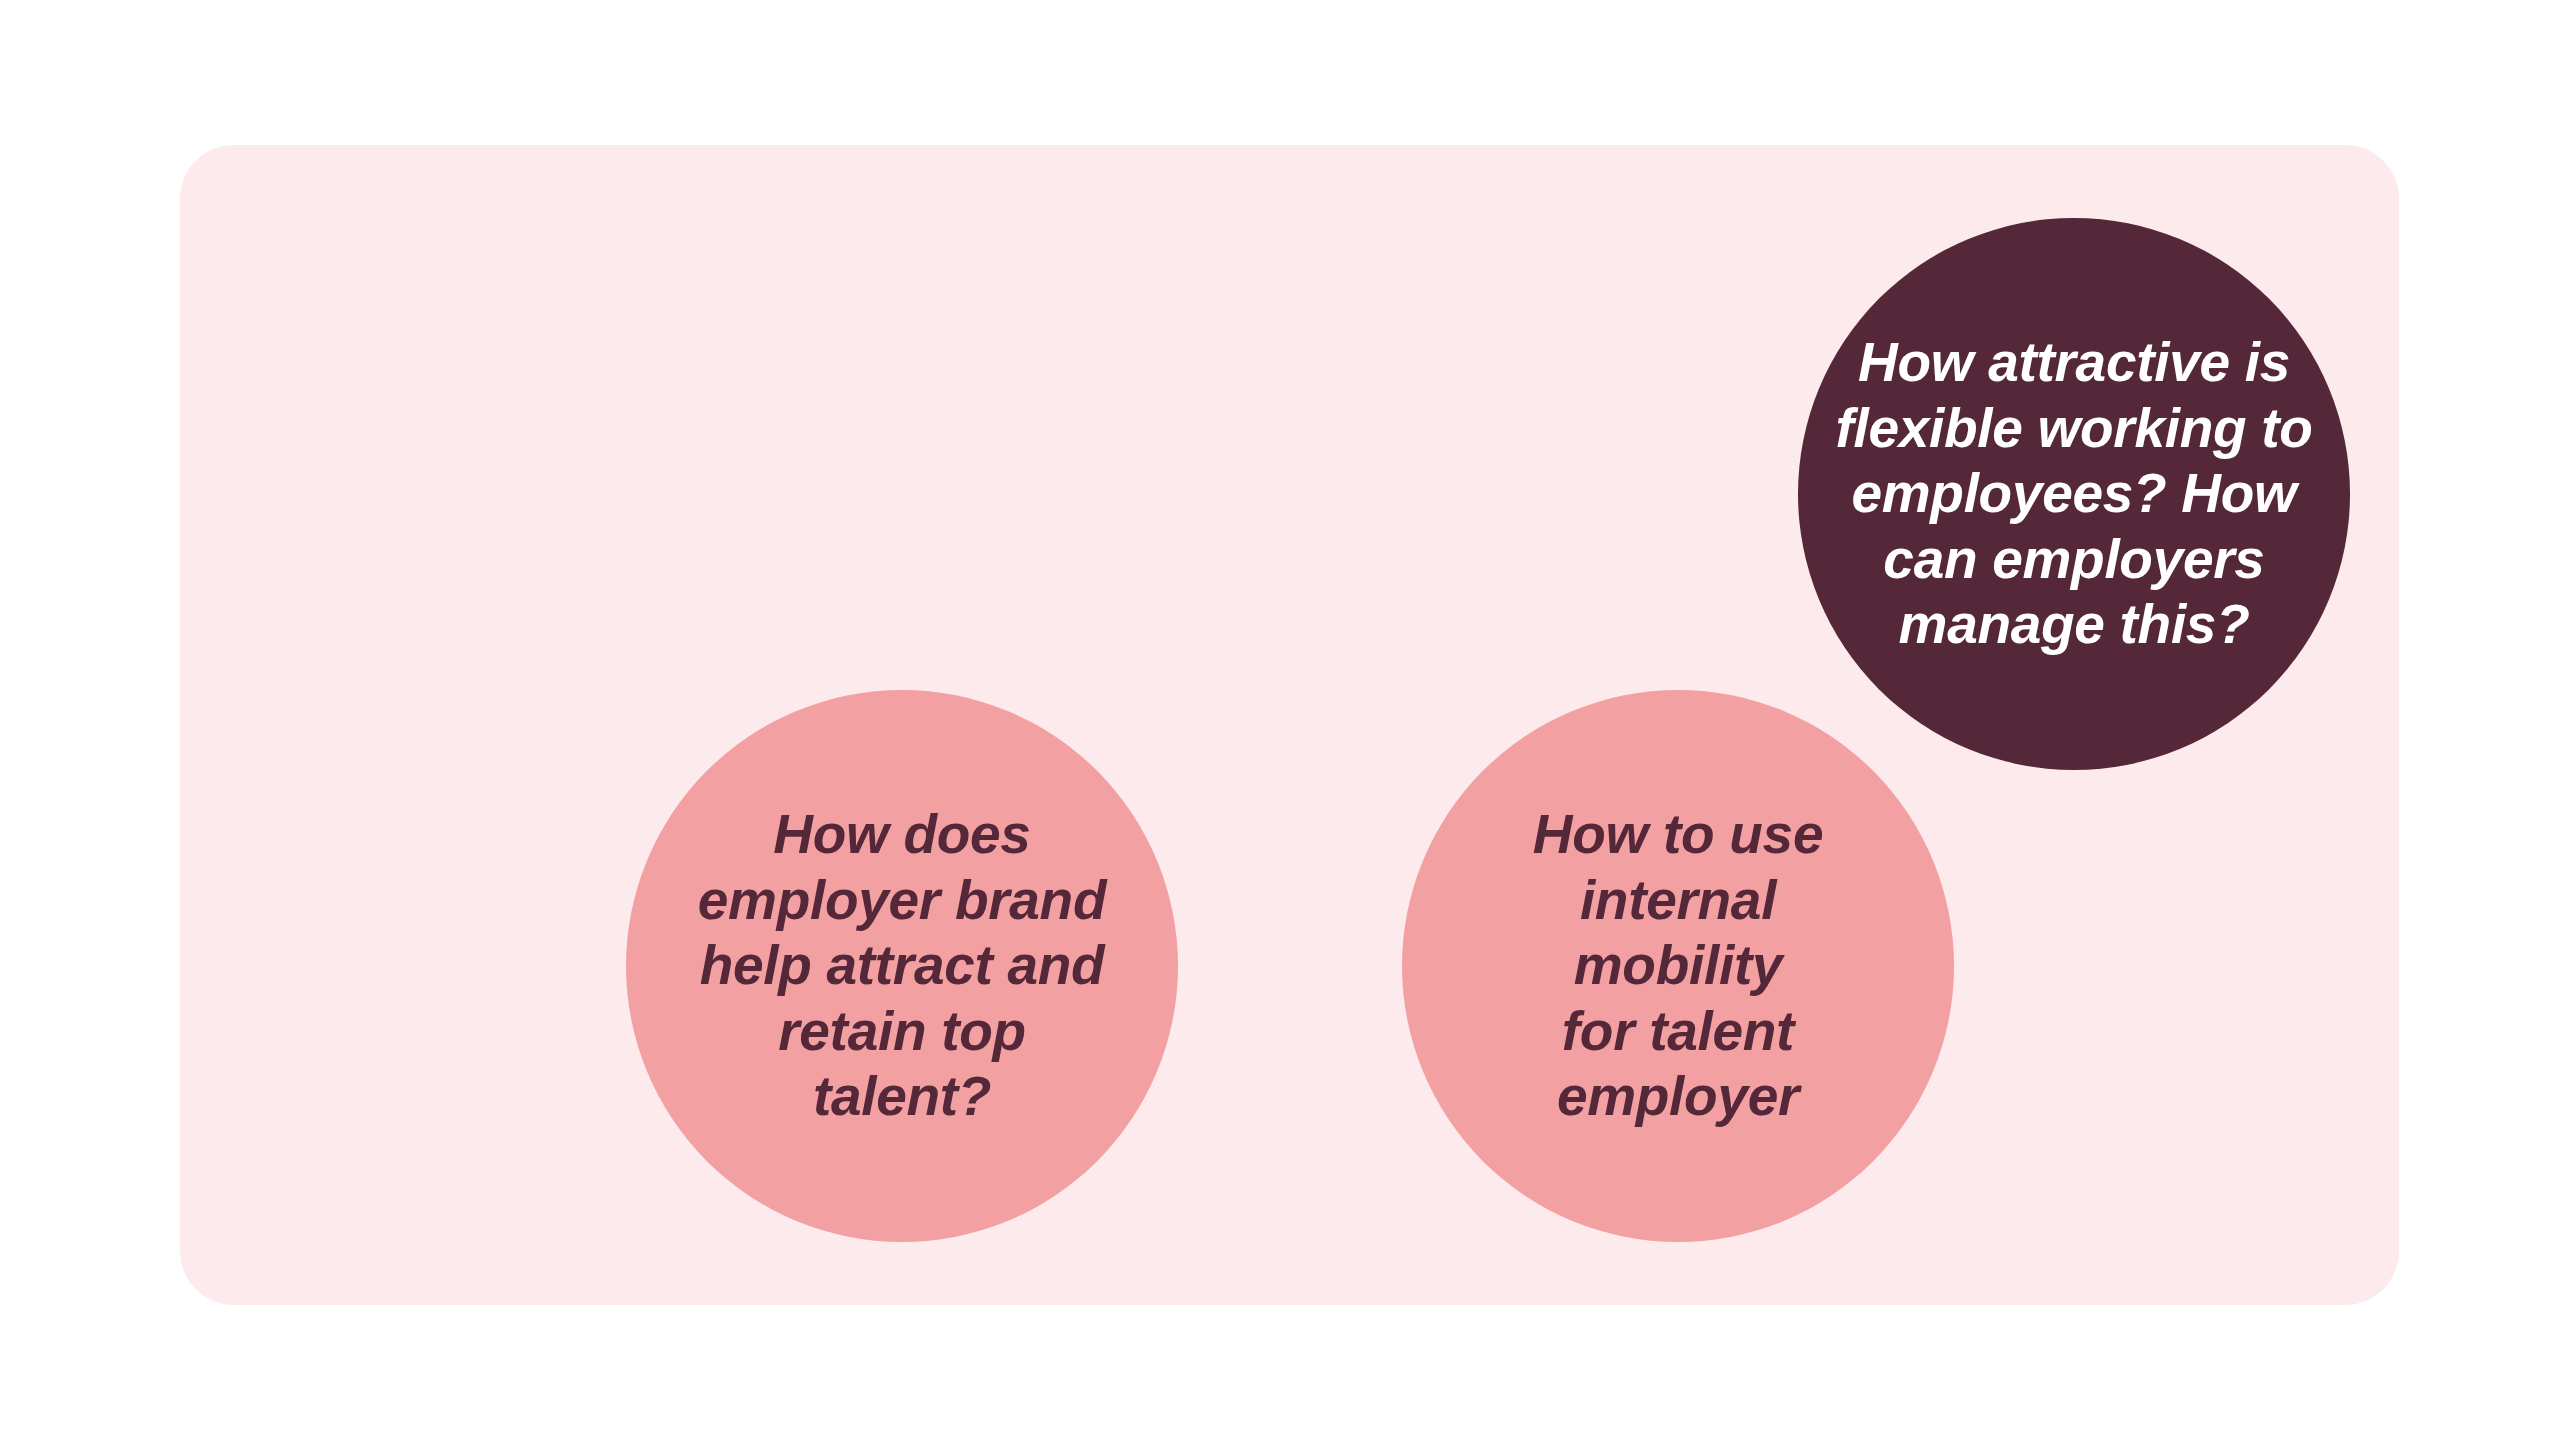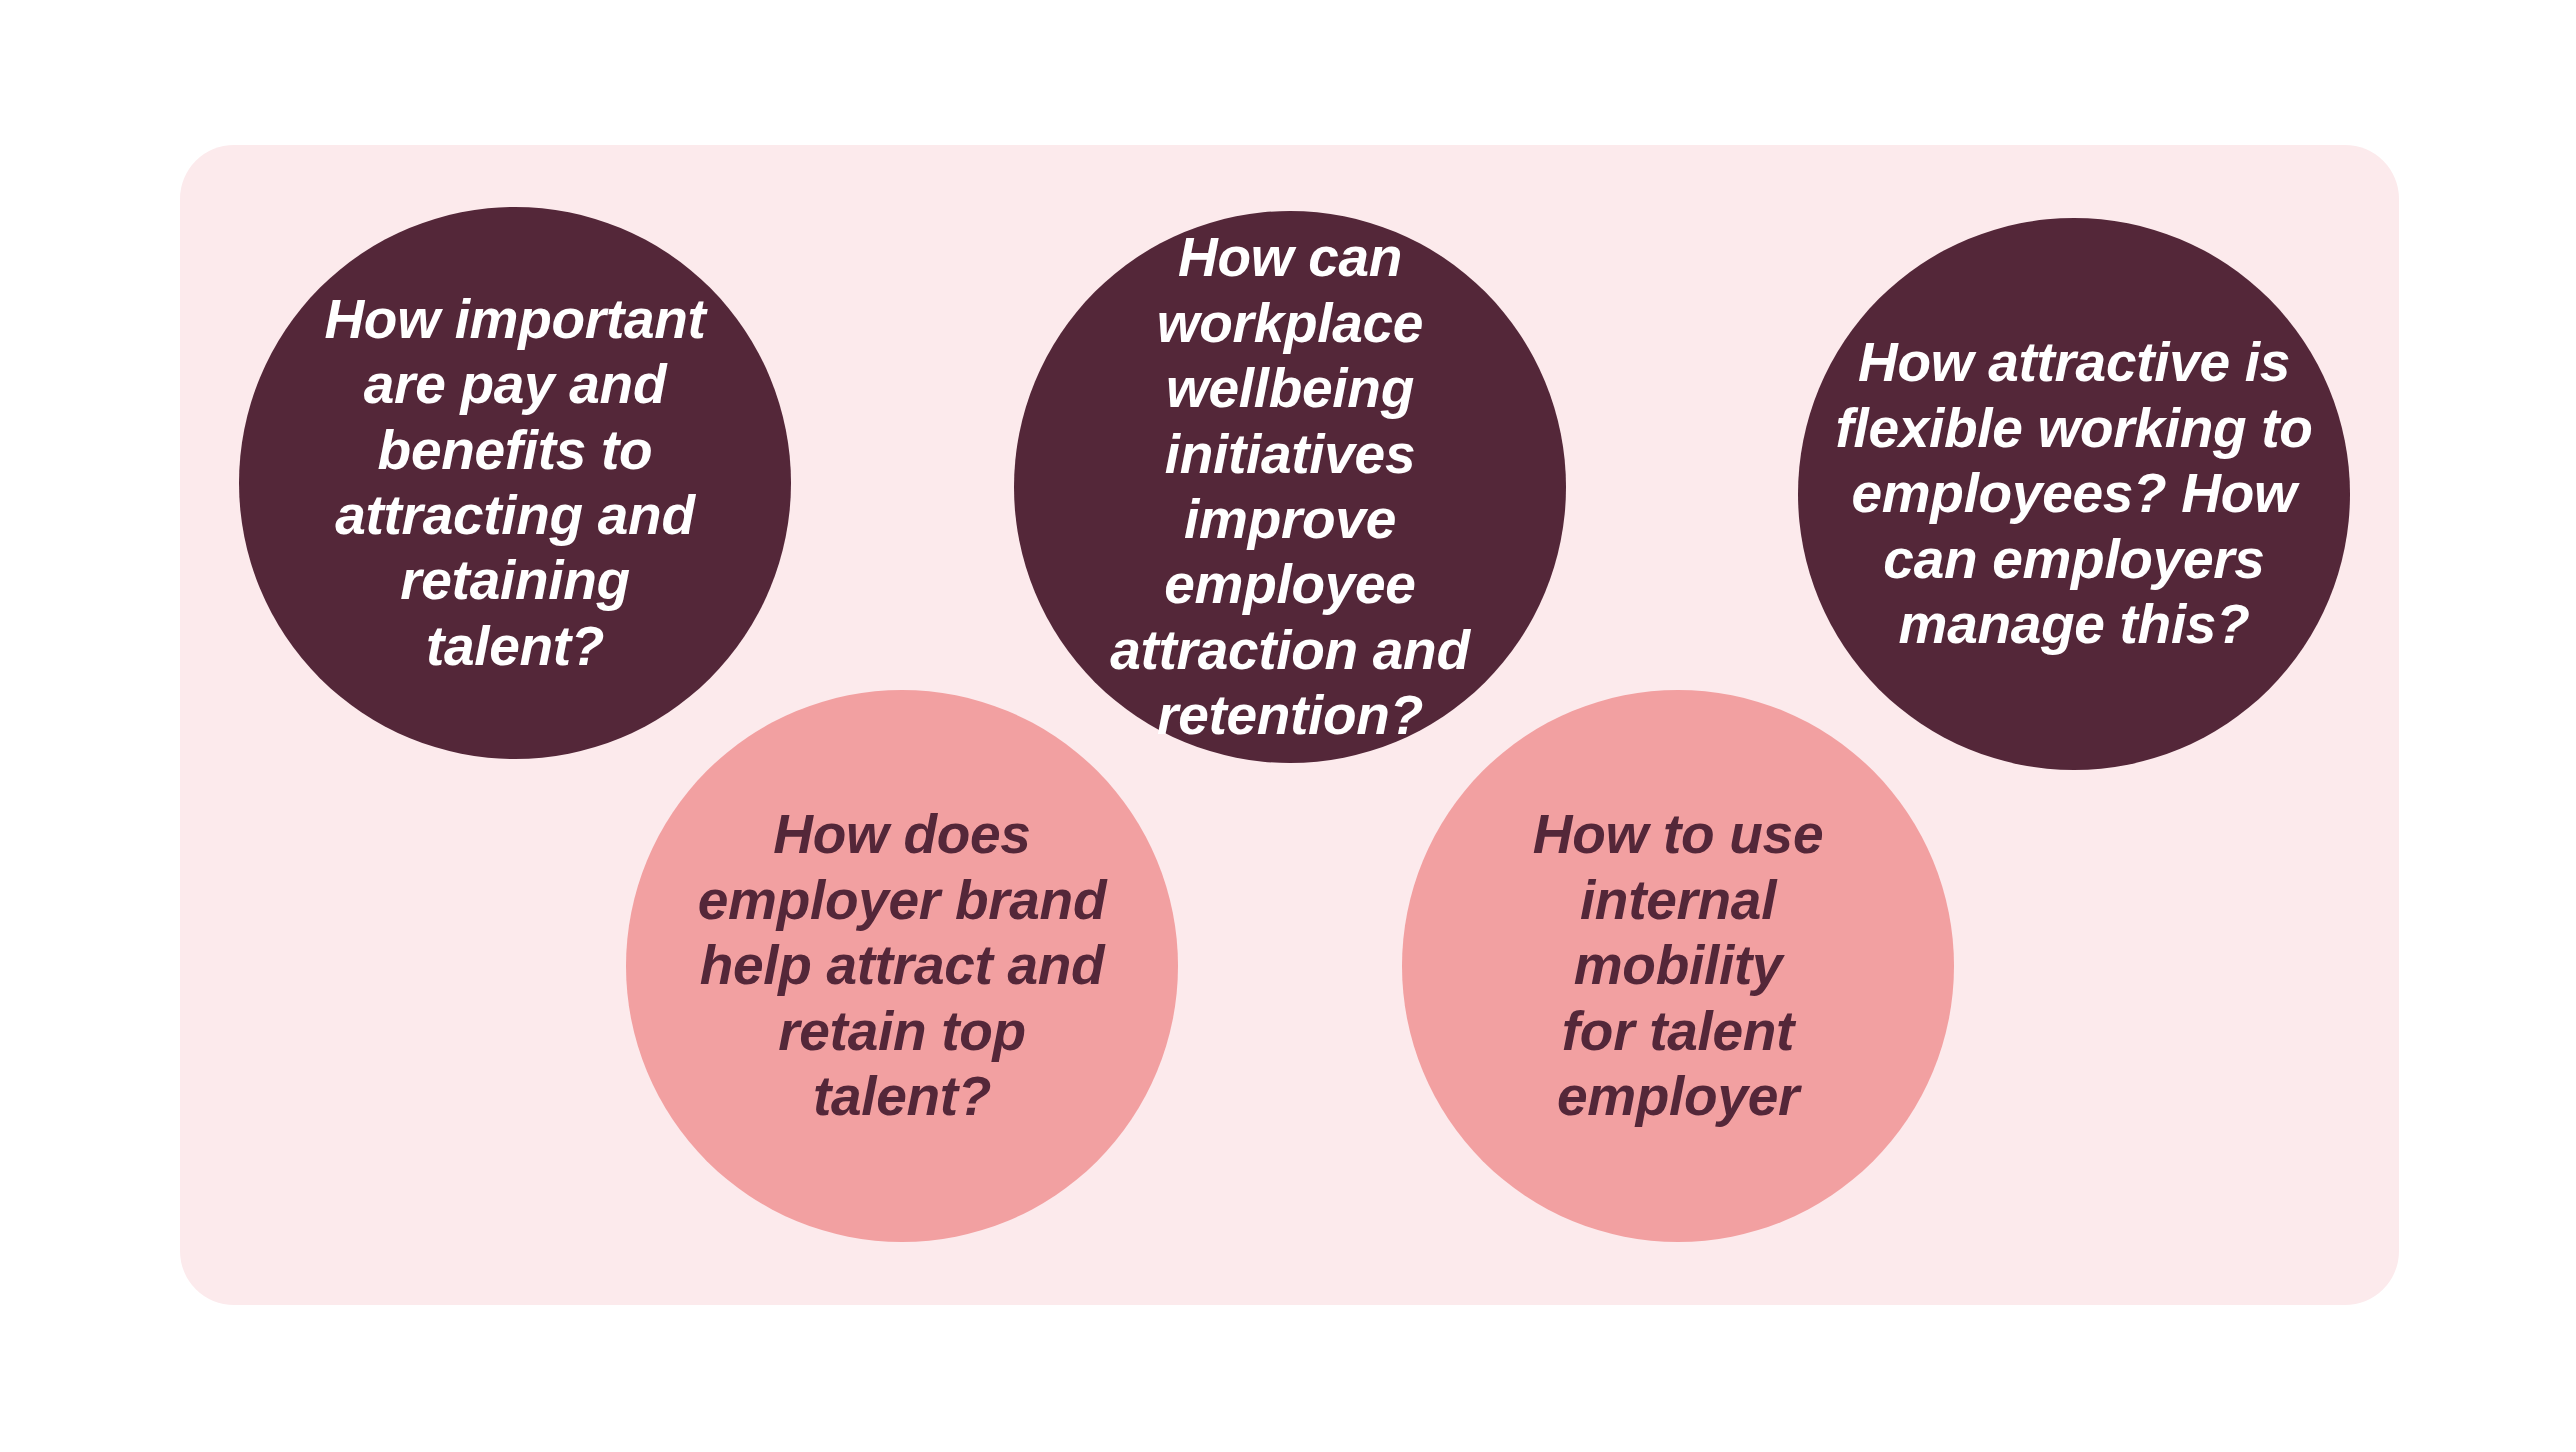--- a/index.html
+++ b/index.html
@@ -90,37 +90,21 @@
   #bubble-5 { left: 1402px; }
   #bubble-5 .bubble-text { font-size: 55px; line-height: 1.19; width: 415px; }
 </style>
 </head>
 <body>
 
 <div class="stage">
 
   <div class="panel"></div>
 
-  <div class="bubble dark" id="bubble-1">
-    <span class="bubble-text">How important
-are pay and
-benefits to
-attracting and
-retaining talent?</span>
-  </div>
 
-  <div class="bubble dark" id="bubble-2">
-    <span class="bubble-text">How can
-workplace
-wellbeing
-initiatives improve
-employee
-attraction and
-retention?</span>
-  </div>
 
   <div class="bubble dark" id="bubble-3">
     <span class="bubble-text">How attractive is
 flexible working to
 employees? How
 can employers
 manage this?</span>
   </div>
 
   <div class="bubble pink" id="bubble-4">

